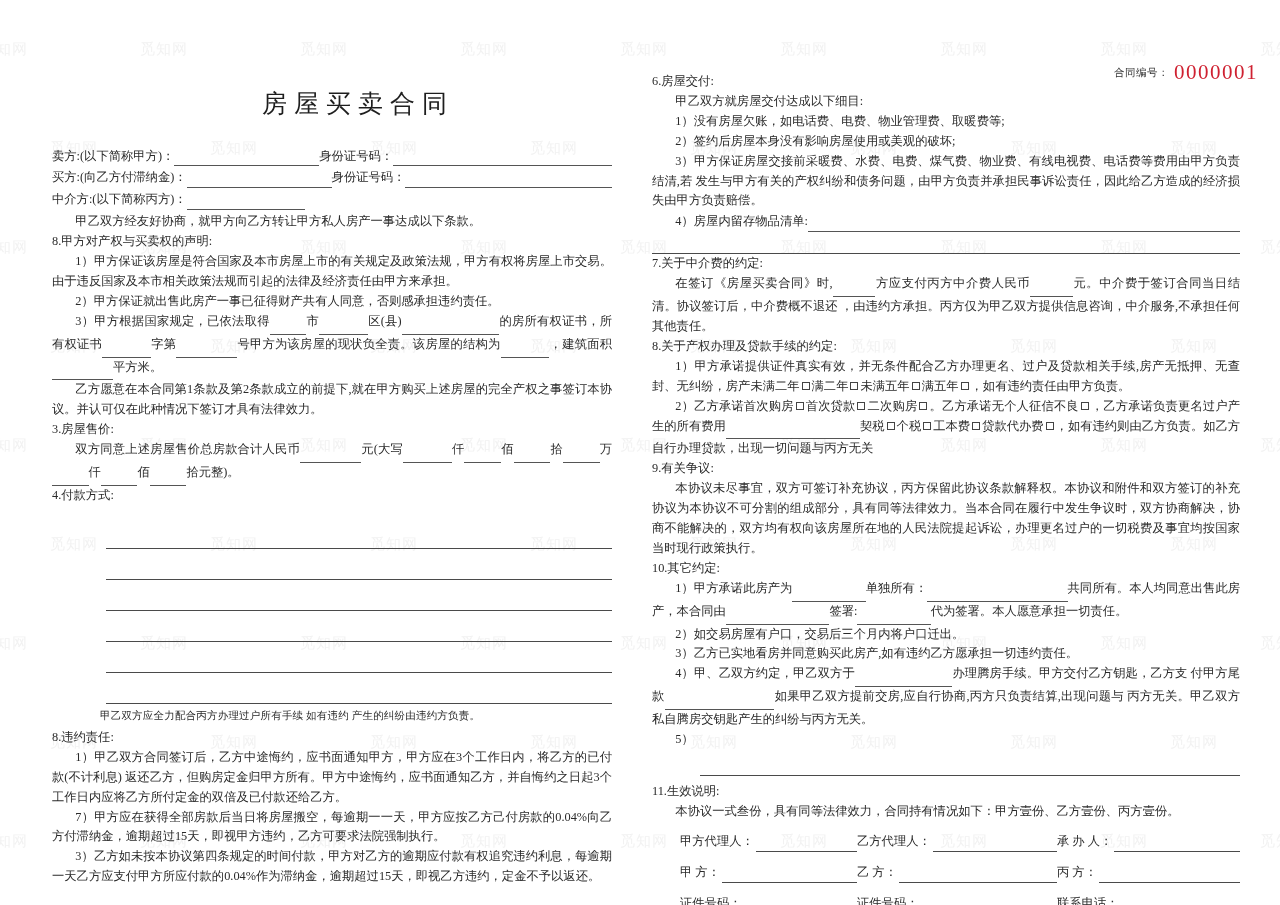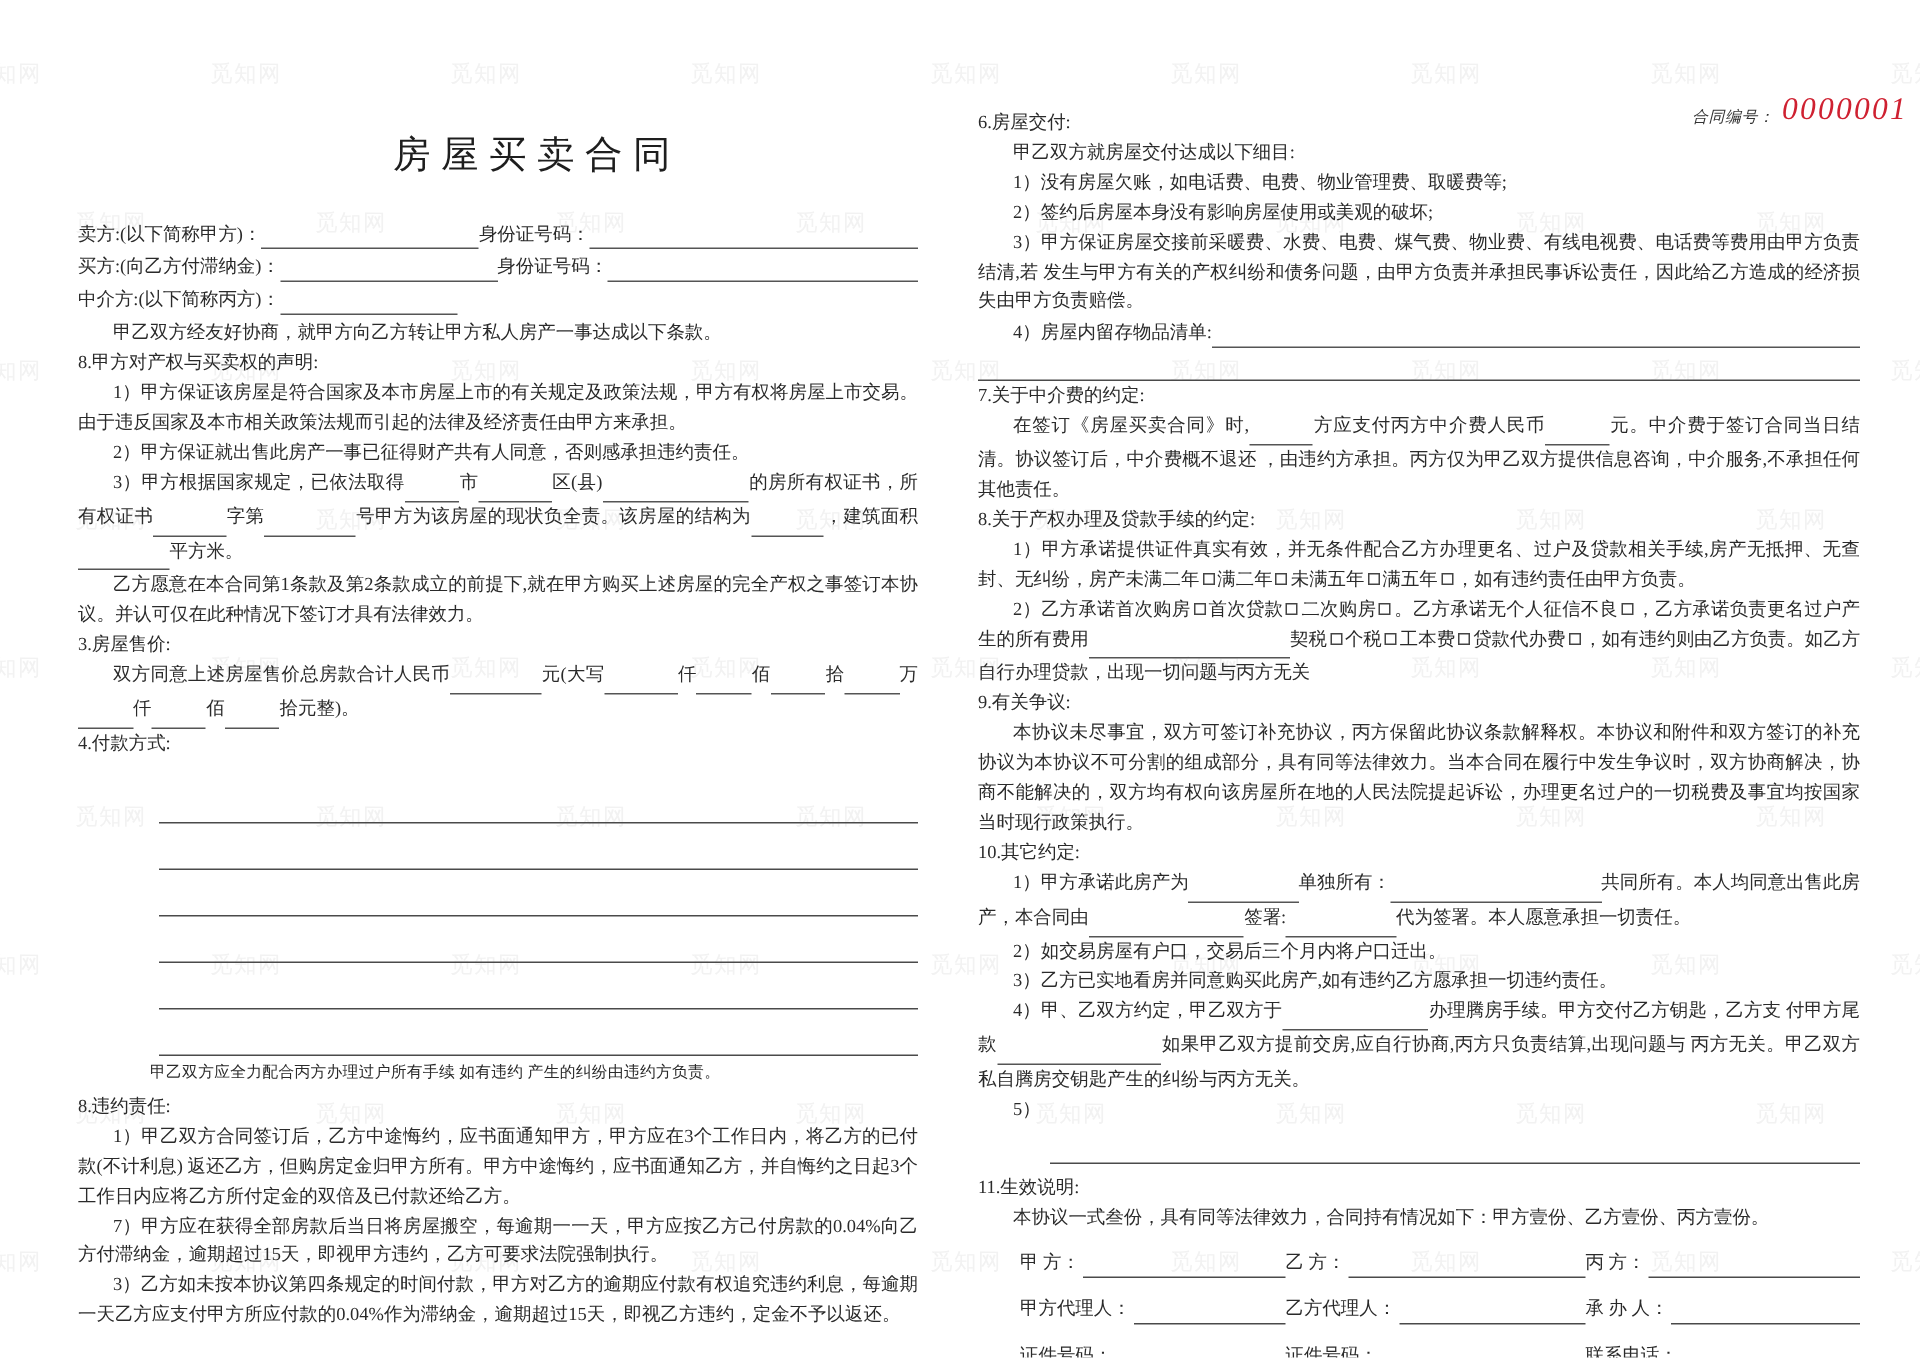--- a/index.html
+++ b/index.html
@@ -54,26 +54,25 @@
     margin:0;
     padding:0;
     color:#1e1e1e;
     text-align:left;
     padding-left:210px;
   }
 
   
   #contract-no {
     position:absolute;
-    right:8px; top:60px;
+    right:22px; top:60px;
     z-index:2;
     display:flex;
-    align-items:flex-end;
+    align-items:center;
     gap:5px;
-    font-style:italic;
   }
   #contract-no .label {
     font-size:10.5px;
     color:#333;
     letter-spacing:0.5px;
   }
   #contract-no .value {
     font-size:21px;
     color:#cf2131;
     letter-spacing:1.5px;
@@ -331,44 +330,44 @@
     <p class="p">5）</p>
     <div class="rule-full" style="margin-left:48px;height:26px;"></div>
 
     <p class="head" style="margin-top:6px">11.生效说明:</p>
     <p class="p">本协议一式叁份，具有同等法律效力，合同持有情况如下：甲方壹份、乙方壹份、丙方壹份。</p>
 
     <div id="sign-grid">
 
       <div class="srow">
         <div class="cell c1">
+          <span class="k">甲方代理人：</span>
+          <span class="v"></span>
+        </div>
+        <div class="cell c2">
+          <span class="k">乙方代理人：</span>
+          <span class="v"></span>
+        </div>
+        <div class="cell c3">
+          <span class="k">承 办 人：</span>
+          <span class="v"></span>
+        </div>
+      </div>
+
+      <div class="srow">
+        <div class="cell c1">
           <span class="k">甲    方：</span>
           <span class="v"></span>
         </div>
         <div class="cell c2">
           <span class="k">乙    方：</span>
           <span class="v"></span>
         </div>
         <div class="cell c3">
           <span class="k">丙    方：</span>
-          <span class="v"></span>
-        </div>
-      </div>
-
-      <div class="srow">
-        <div class="cell c1">
-          <span class="k">甲方代理人：</span>
-          <span class="v"></span>
-        </div>
-        <div class="cell c2">
-          <span class="k">乙方代理人：</span>
-          <span class="v"></span>
-        </div>
-        <div class="cell c3">
-          <span class="k">承 办 人：</span>
           <span class="v"></span>
         </div>
       </div>
 
       <div class="srow">
         <div class="cell c1">
           <span class="k">证件号码：</span>
           <span class="v"></span>
         </div>
         <div class="cell c2">

